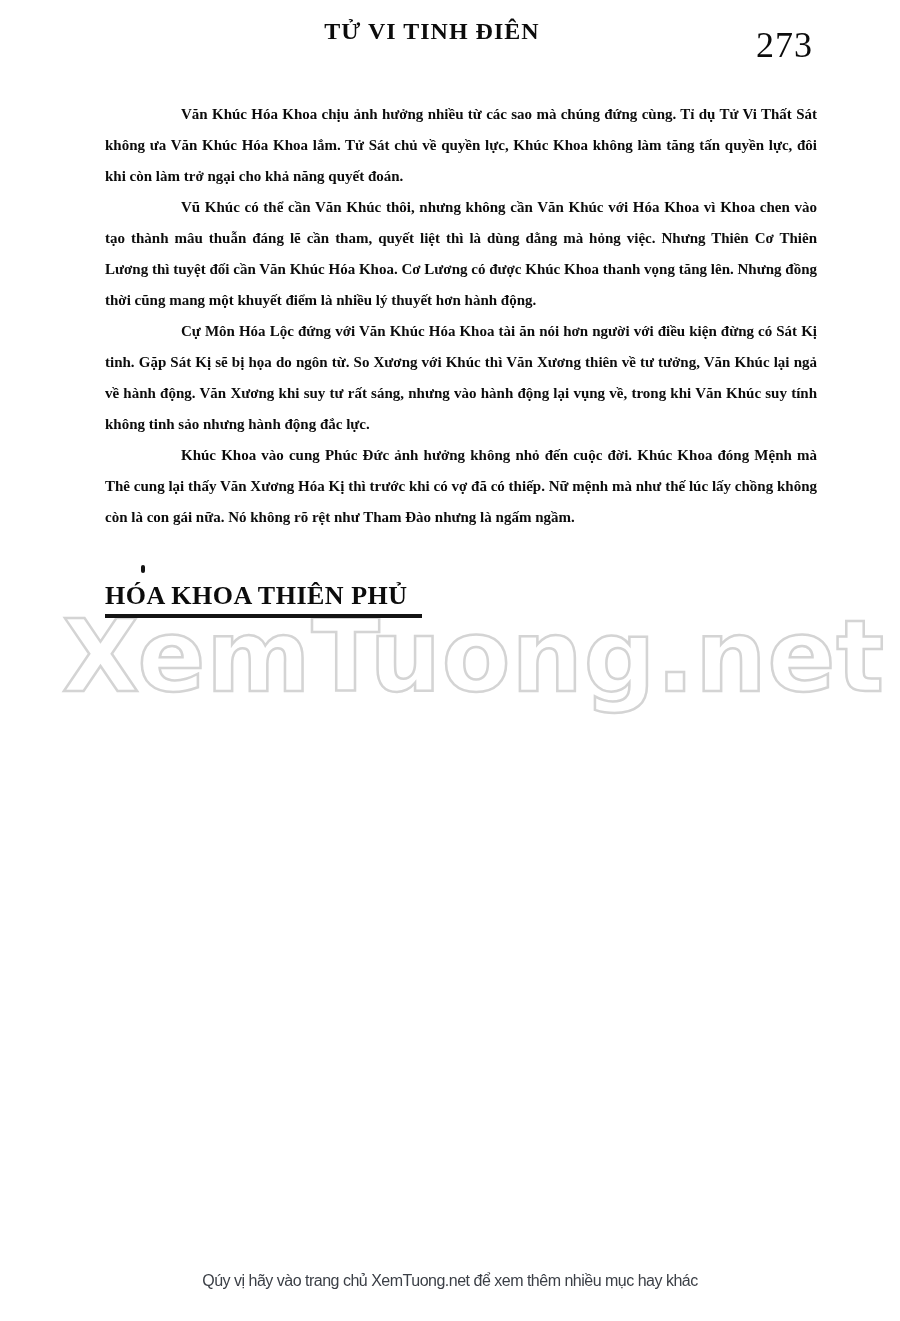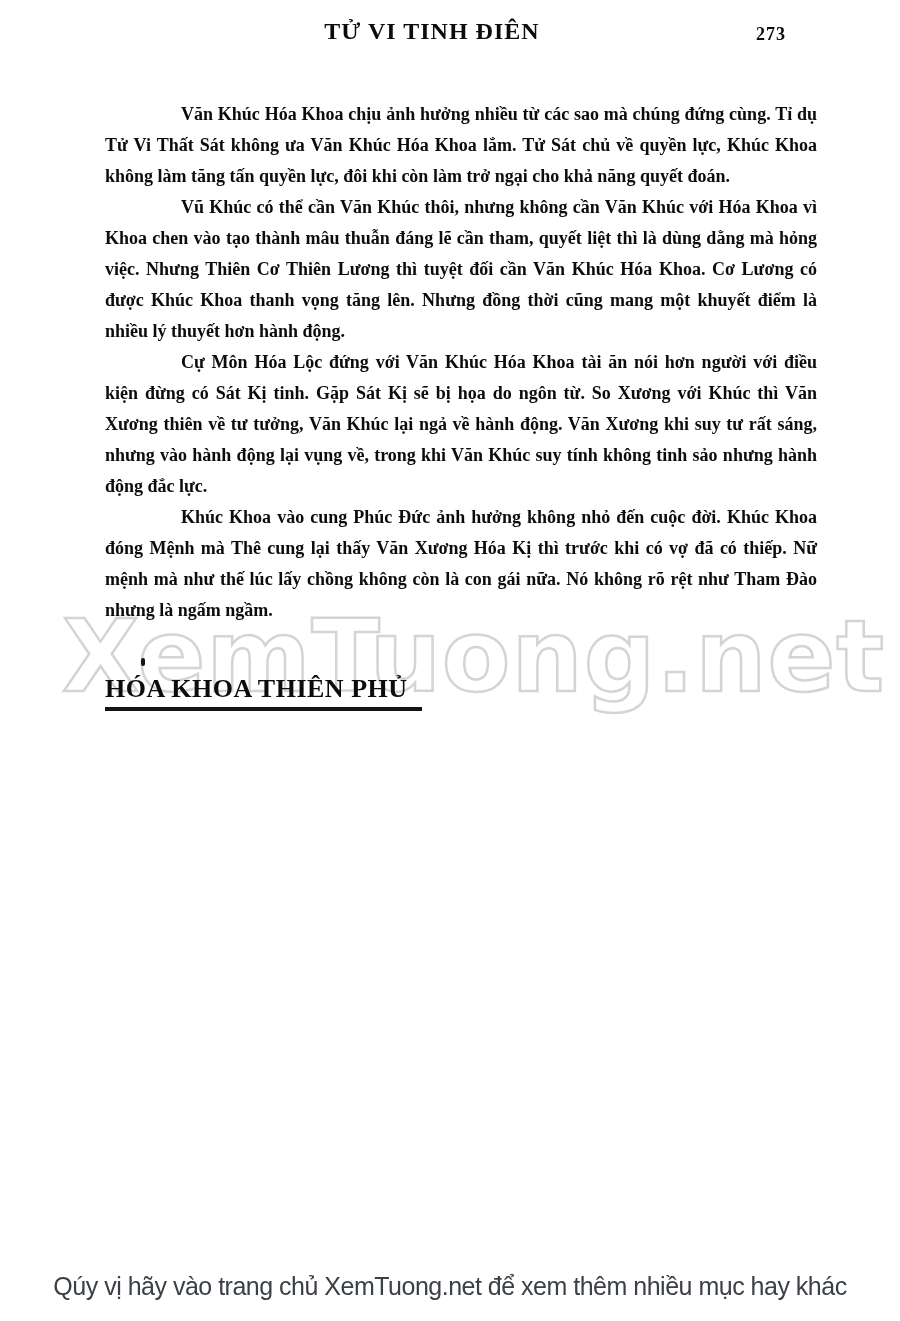--- a/index.html
+++ b/index.html
@@ -14,31 +14,31 @@
   .running-title {
     position: absolute; top: 18px; left: 0; right: 60px;
     text-align: center;
     font-size: 24px; font-weight: bold;
     letter-spacing: 1px;
     z-index: 2;
     padding-left: 24px;
   }
   .page-number {
     position: absolute; top: 24px; left: 756px;
-    font-size: 18px; font-weight: bold;
+    font-size: 36px; font-weight: normal;
     letter-spacing: 1px;
     z-index: 2;
   }
   .text-block {
     position: absolute; top: 99px; left: 105px; width: 712px;
     z-index: 2;
   }
   p.body-par {
     margin: 0;
-    font-size: 18px;
+    font-size: 15px;
     font-weight: bold;
     line-height: 31px;
     text-align: justify;
     text-indent: 76px;
   }
   .section-heading-wrap {
     position: relative;
     margin-top: 48px;
     margin-bottom: 34px;
   }
@@ -69,21 +69,21 @@
     color: transparent;
     -webkit-text-stroke: 2.5px #d4d4d4;
     white-space: nowrap;
     user-select: none;
   }
   .footer {
     position: absolute;
     top: 1272px; left: 0; right: 0;
     text-align: center;
     font-family: "Liberation Sans", sans-serif;
-    font-size: 25px;
+    font-size: 16px;
     color: #3b3f46;
     letter-spacing: -0.5px;
     z-index: 2;
   }
   .footer .site { color: #3b3f46; text-decoration: none; }
 </style>
 </head>
 <body>
 
 <div>

